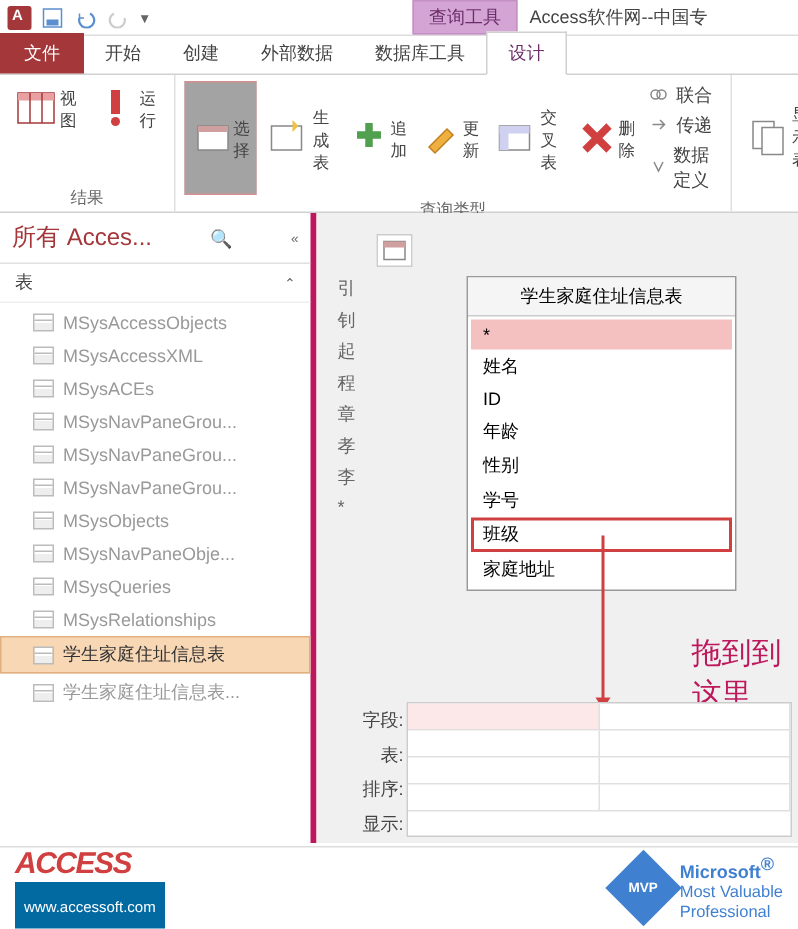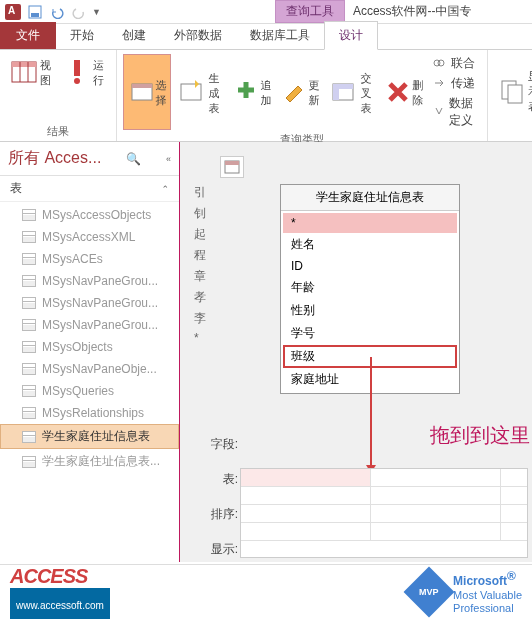--- a/index.html
+++ b/index.html
@@ -12,29 +12,29 @@
 .tab-context{margin-left:170px;background:#d4a5d4;padding:2px 10px;border:1px solid #c490c4;color:#6b2e6b}
 .title-text{margin-left:8px;color:#444}
 .tabs{height:26px;background:#fff;display:flex;align-items:flex-end;border-bottom:1px solid #d0d0d0}
 .tab{padding:5px 14px;color:#444;cursor:pointer}
 .tab.file{background:#a4373a;color:#fff;padding:5px 16px}
 .tab.active{border:1px solid #d0d0d0;border-bottom:1px solid #fff;background:#fff;margin-bottom:-1px;color:#6b2e6b}
 .ribbon{height:92px;background:#fff;border-bottom:1px solid #d0d0d0;display:flex}
 .grp{border-right:1px solid #e0e0e0;padding:4px 6px 2px 6px;display:flex;flex-direction:column;justify-content:space-between}
 .grp-row{display:flex;gap:2px}
 .rbtn{display:flex;flex-direction:row;align-items:center;justify-content:center;padding:2px 4px;cursor:pointer;min-width:38px}
-.rbtn.sel{background:#fdba74;border:1px solid #d49090}
+.rbtn.sel{background:#a3a3a3;border:1px solid #d49090}
 .rbtn .ico{width:32px;height:32px;display:flex;align-items:center;justify-content:center;font-size:20px}
 .rbtn .lbl{font-size:11px;color:#444;margin-top:2px;text-align:center}
 .grp-name{text-align:center;font-size:11px;color:#666;margin-top:2px}
 .small-list{display:flex;flex-direction:column;gap:1px}
 .small-item{display:flex;align-items:center;gap:4px;padding:1px 4px;font-size:11px;color:#444;cursor:pointer}
 .small-item .si{width:14px;height:14px;display:inline-block}
 .content{display:flex;height:420px}
-.nav{width:180px;border-right:1px solid #be185d;background:#fff;overflow:hidden}
+.nav{width:211px;border-right:4px solid #be185d;background:#fff;overflow:hidden}
 .nav-hdr{padding:6px 8px;display:flex;align-items:center;justify-content:space-between;border-bottom:1px solid #e0e0e0}
 .nav-title{font-size:16px;color:#a4373a;font-weight:normal}
 .nav-sub{padding:4px 10px;font-size:12px;color:#444;display:flex;justify-content:space-between;align-items:center;border-bottom:1px solid #eee}
 .nav-list{padding:2px 0}
 .nav-item{display:flex;align-items:center;gap:6px;padding:4px 10px 4px 22px;color:#999;cursor:pointer}
 .nav-item .ti{width:14px;height:12px;border:1px solid #bbb;background:linear-gradient(#fff 50%,#eee 50%);position:relative}
 .nav-item .ti::before{content:"";position:absolute;top:3px;left:0;right:0;height:1px;background:#bbb}
 .nav-item.on{background:#f8d7b5;border:1px solid #e0b080;color:#333;padding:3px 9px 3px 21px}
 .work{flex:1;background:#f0f0f0;position:relative;overflow:hidden}
 .doc-tab{position:absolute;left:40px;top:14px;width:24px;height:22px;background:#fff;border:1px solid #ccc;display:flex;align-items:center;justify-content:center}
@@ -43,21 +43,21 @@
 .fieldbox-list{padding:2px}
 .f-item{padding:3px 8px;cursor:pointer}
 .f-item.star{background:#f5c0c0}
 .f-item.hl{border:2px solid #d04040;padding:1px 6px}
 .sidecol{position:absolute;left:14px;top:42px;width:16px;display:flex;flex-direction:column;gap:4px;font-size:11px;color:#666}
 .sidecol span{writing-mode:horizontal-tb}
 .anno{position:absolute;left:250px;top:280px;color:#be185d;font-size:20px}
 .arrow{position:absolute;left:190px;top:215px;width:2px;height:115px;background:#d04040}
 .arrow::after{content:"";position:absolute;bottom:-6px;left:-4px;border:5px solid transparent;border-top:8px solid #d04040}
 .grid-area{position:absolute;left:60px;bottom:4px;right:4px;height:90px;background:#fff;border:1px solid #ccc}
-.grid-lbls{position:absolute;left:14px;bottom:4px;width:44px;display:flex;flex-direction:column;gap:18px;text-align:right;font-size:11px;color:#444}
+.grid-lbls{position:absolute;left:14px;bottom:4px;width:44px;display:flex;flex-direction:column;gap:6px;text-align:right;font-size:11px;color:#444}
 .grid-row{height:18px;border-bottom:1px solid #e0e0e0;display:flex}
 .grid-cell{width:130px;border-right:1px solid #e0e0e0;height:100%}
 .grid-cell.first{background:#fce8e8}
 .footer{position:absolute;bottom:0;left:0;right:0;height:55px;background:#fff;border-top:1px solid #ddd;display:flex;justify-content:space-between;padding:0 10px}
 .logo-access{display:flex;flex-direction:column}
 .logo-access .t1{font-size:20px;font-weight:bold;font-style:italic;color:#d04040;letter-spacing:-1px}
 .logo-access .t2{background:#0369a1;color:#fff;font-size:10px;padding:12px 6px;}
 .logo-mvp{display:flex;align-items:center;gap:6px}
 .mvp-badge{width:36px;height:36px;background:#4080d0;transform:rotate(45deg);display:flex;align-items:center;justify-content:center}
 .mvp-badge span{transform:rotate(-45deg);color:#fff;font-size:9px;font-weight:bold}

